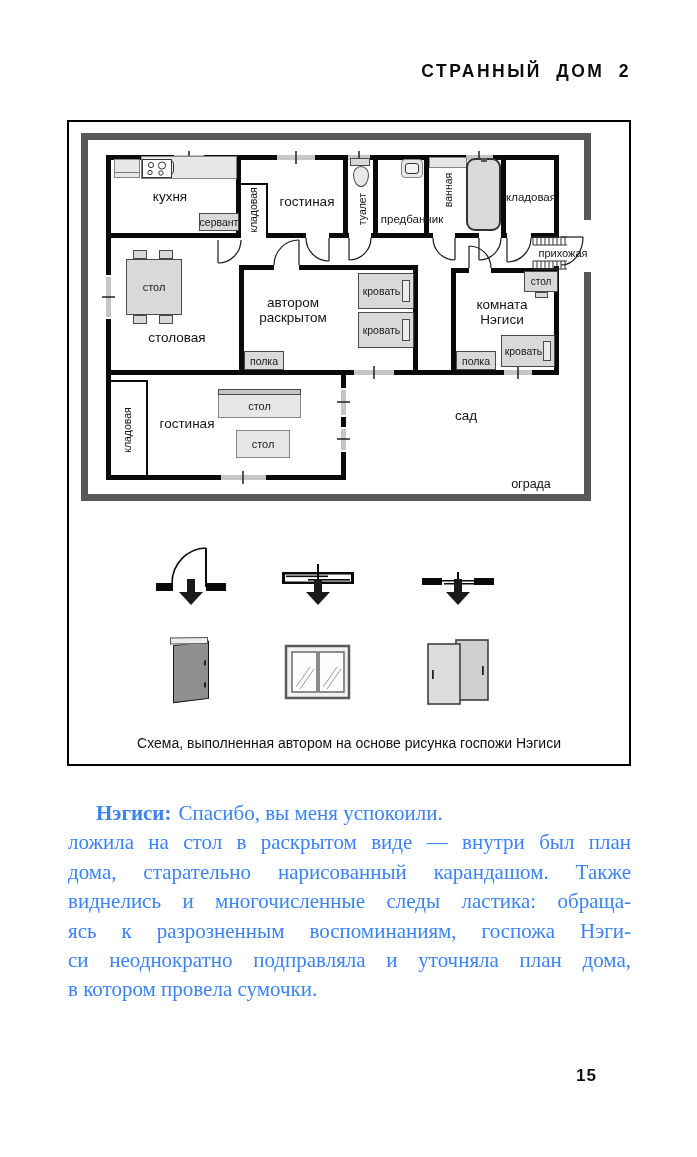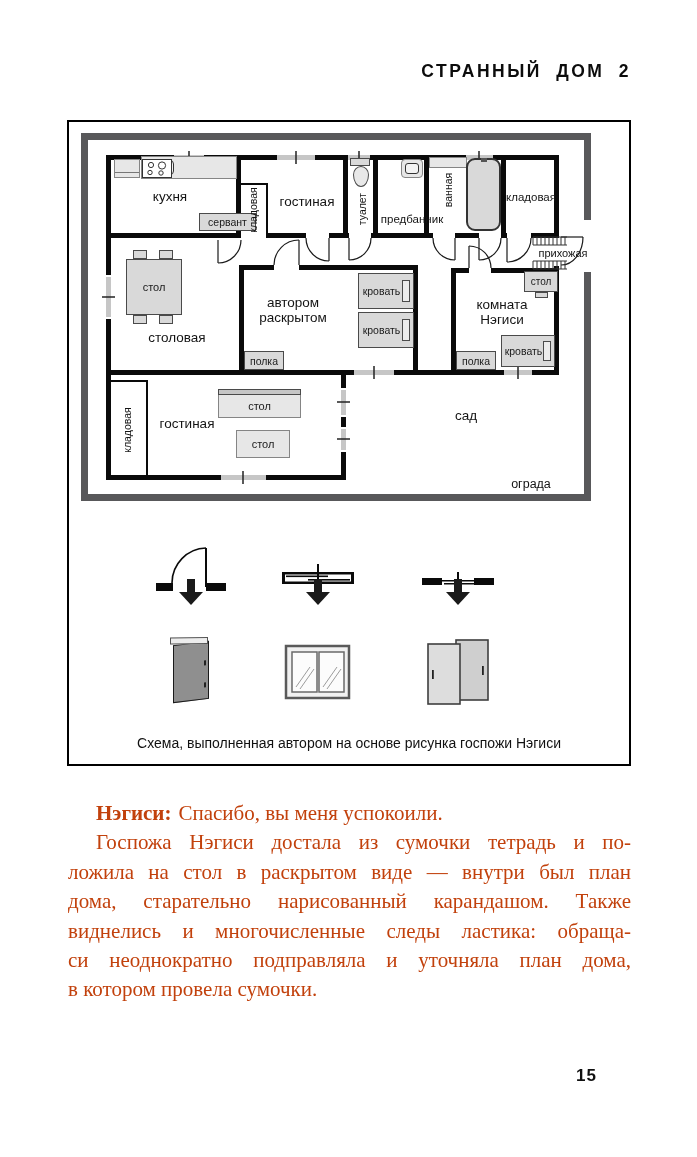--- a/index.html
+++ b/index.html
@@ -44,21 +44,21 @@
                border-left:12px solid transparent;border-right:12px solid transparent;border-top:13px solid #1a1a1a;}
   .illus{margin-top:32px;height:70px;display:flex;align-items:center;justify-content:center;}
   .doorpanel{position:relative;width:36px;height:58px;background:#8f8f8f;border:1.5px solid #1a1a1a;
              transform:skewY(-7deg);box-sizing:border-box;}
   .dooredge{position:absolute;left:-4px;top:-7px;width:38px;height:7px;background:#ededed;
             border:1px solid #555;transform:skewY(6deg);box-sizing:border-box;}
   .dhandle{position:absolute;right:2px;width:2px;height:5px;background:#222;}
   .caption{position:absolute;left:0;right:0;top:613px;text-align:center;font-size:14px;color:#111;}
   
   .bodytxt{position:absolute;left:68px;top:799px;width:563px;
-           font-family:"Liberation Serif",serif;font-size:21px;line-height:29.4px;color:#c2410c;}
+           font-family:"Liberation Serif",serif;font-size:21px;line-height:29.4px;color:#3b82f6;}
   .line{text-align:justify;}
   .line.j{text-align-last:justify;}
   .line.ind{text-indent:28px;}
   .b{font-weight:bold;}
   .dlgtxt{margin-left:0.33em;}
   .pgnum{position:absolute;top:1066px;right:100px;font-size:17px;font-weight:bold;letter-spacing:1px;}
 </style>
 </head>
 <body>
 
@@ -186,21 +186,21 @@
       <div class="furn" style="left:269px;top:25px;width:20px;height:8px;"></div>
       <div class="bowl"></div>
       <div class="furn lite" style="left:320px;top:26px;width:22px;height:19px;border-radius:4px;">
         <div class="sink2in"></div>
       </div>
       <div class="furn lite" style="left:348px;top:24px;width:38px;height:11px;"></div>
       <div class="furn" style="left:385px;top:25px;width:35px;height:73px;border-radius:9px;border-width:2px;border-color:#333;">
         <div class="faucet"></div>
       </div>
 
-      <div class="furn" style="left:118px;top:80px;width:57px;height:18px;">
+      <div class="furn" style="left:118px;top:80px;width:40px;height:18px;">
         <span>сервант</span>
       </div>
       <div class="furn" style="left:45px;top:126px;width:56px;height:56px;font-size:11px;">
         <div class="chair" style="left:6px;top:-10px;"></div>
         <div class="chair" style="left:32px;top:-10px;"></div>
         <div class="chair" style="left:6px;bottom:-10px;"></div>
         <div class="chair" style="left:32px;bottom:-10px;"></div>
         <span>стол</span>
       </div>
       <div class="furn" style="left:277px;top:140px;width:56px;height:36px;padding-right:9px;">
@@ -327,22 +327,22 @@
           <rect x="57" y="28" width="1.8" height="9" fill="#222"></rect>
         </svg>
       </div>
     </div>
 
     <div class="caption">Схема, выполненная автором на основе рисунка госпожи Нэгиси</div>
   </div>
 
   <div class="bodytxt">
     <div class="line ind"><span class="b">Нэгиси:</span><span class="dlgtxt">Спасибо, вы меня успокоили.</span></div>
-    <div class="line j ind">Госпожа Нэгиси достала из сумочки тетрадь и по-</div>
     <div class="line j">ложила на стол в раскрытом виде — внутри был план</div>
     <div class="line j">дома, старательно нарисованный карандашом. Также</div>
     <div class="line j">виднелись и многочисленные следы ластика: обраща-</div>
+    <div class="line j">ясь к разрозненным воспоминаниям, госпожа Нэги-</div>
     <div class="line j">си неоднократно подправляла и уточняла план дома,</div>
     <div class="line">в котором провела сумочки.</div>
   </div>
 
   <div class="pgnum">15</div>
 </div>
 
 </body></html>

